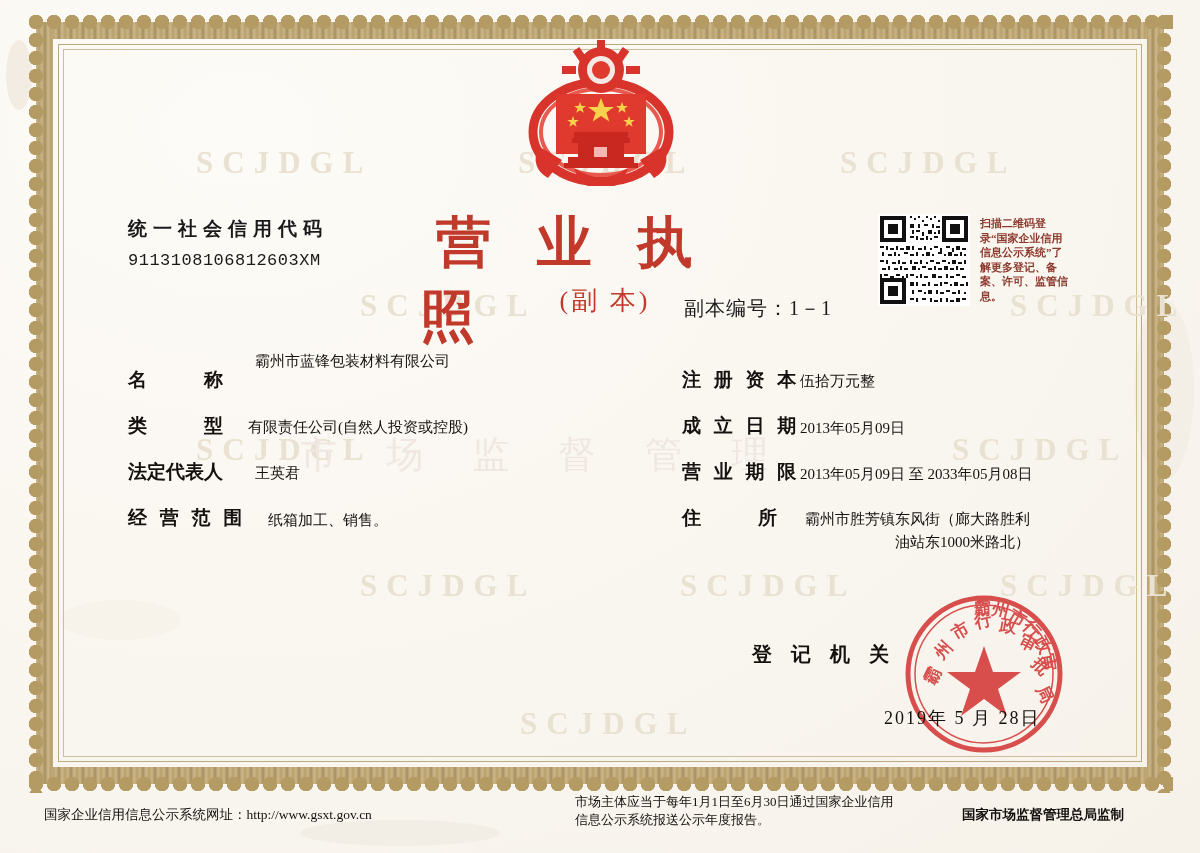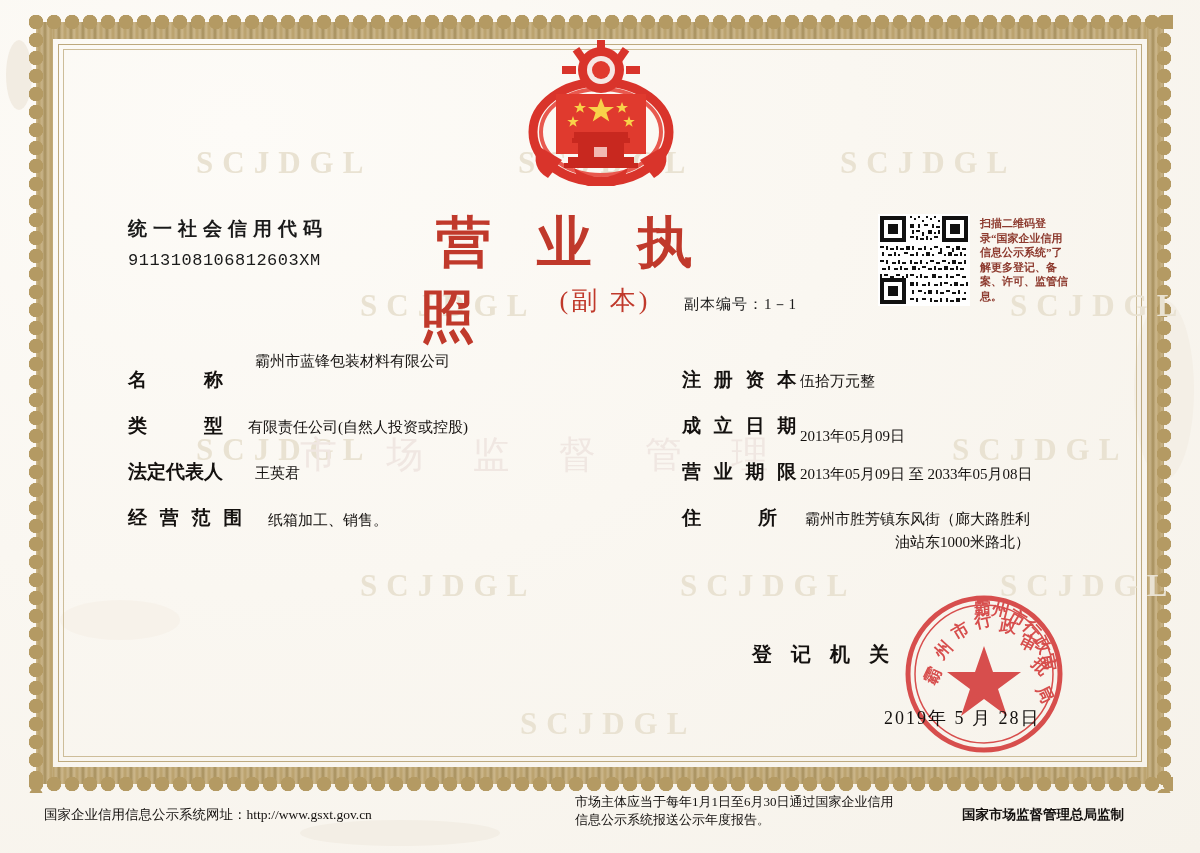--- a/index.html
+++ b/index.html
@@ -162,21 +162,21 @@
     font-size: 17px;
     letter-spacing: 0.5px;
     color: #1a1a1a;
     font-family: "Liberation Mono", monospace;
   }
 
   
   .copy-no {
     position: absolute;
     left: 684px; top: 295px;
-    font-size: 15px;
+    font-size: 20px;
     color: #1a1a1a;
     font-family: "Liberation Serif", serif;
     letter-spacing: 1px;
   }
 
   
   .qr {
     position: absolute;
     left: 878px; top: 214px;
     width: 92px; height: 92px;
@@ -403,21 +403,21 @@
   <div class="f-label" style="left:128px; top:459px;">法定代表人</div>
   <div class="f-value" style="left:255px; top:464px;">王英君</div>
 
   <div class="f-label lbl-sp4" style="left:128px; top:505px;">经 营 范 围</div>
   <div class="f-value" style="left:268px; top:511px;">纸箱加工、销售。</div>
 
   <div class="f-label lbl-sp4" style="left:682px; top:367px;">注 册 资 本</div>
   <div class="f-value" style="left:800px; top:372px;">伍拾万元整</div>
 
   <div class="f-label lbl-sp4" style="left:682px; top:413px;">成 立 日 期</div>
-  <div class="f-value" style="left:800px; top:419px;margin-top:8px;">2013年05月09日</div>
+  <div class="f-value" style="left:800px; top:419px;">2013年05月09日</div>
 
   <div class="f-label lbl-sp4" style="left:682px; top:459px;">营 业 期 限</div>
   <div class="f-value" style="left:800px; top:465px;">2013年05月09日 至 2033年05月08日</div>
 
   <div class="f-label" style="left:682px; top:505px;">住　　　所</div>
   <div class="f-value wrap" style="left:800px; top:508px;text-align:right;">霸州市胜芳镇东风街（廊大路胜利油站东1000米路北）</div>
 
   <div class="registry">登 记 机 关</div>
 
   <div class="seal">

